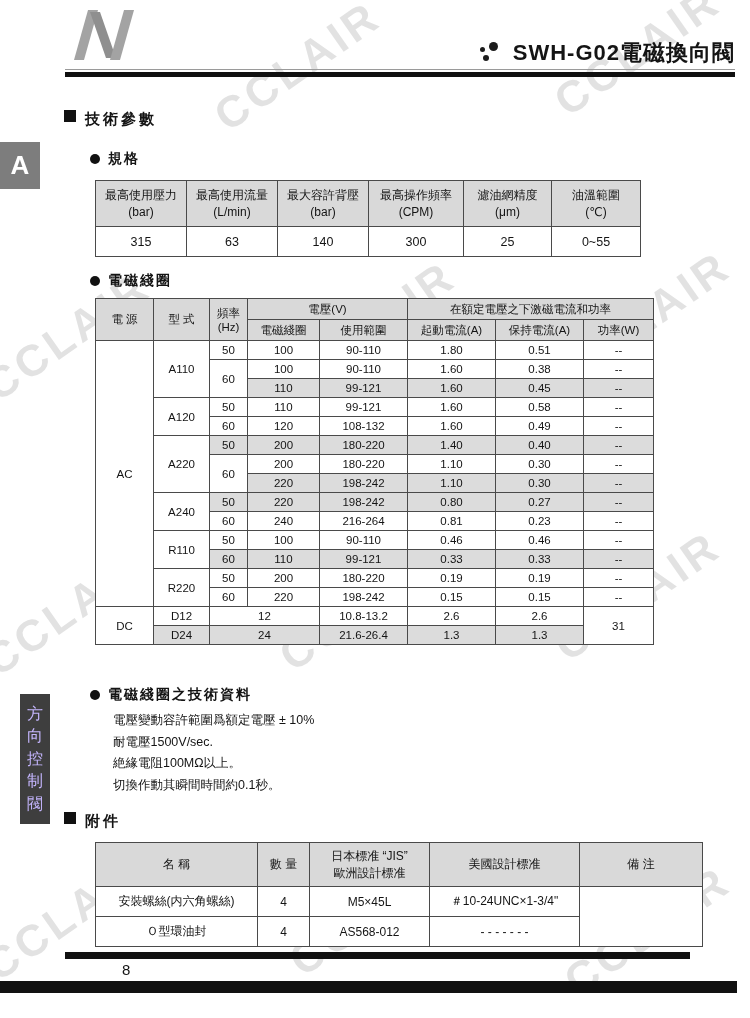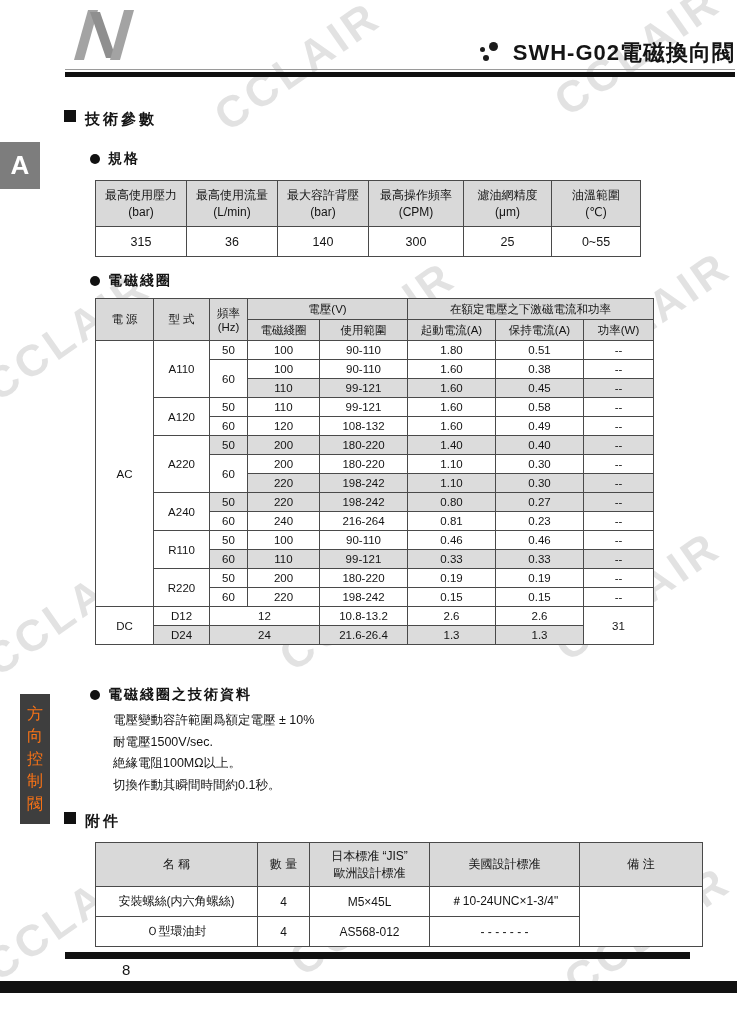--- a/index.html
+++ b/index.html
@@ -68,21 +68,21 @@
   .coil-table { position: absolute; left: 95px; top: 298px; width: 558px; font-size: 11.5px; }
   .coil-table th { height: 21px; }
   .coil-table td { height: 19px; background: #fff; }
   .coil-table tr.shade td { background: #dcdcdc; }
   .coil-table tr.shade td.m { background: #fff; }
   
   .notes { position: absolute; left: 113px; top: 710px; font-size: 12.5px; line-height: 21.5px; }
   
   .side-tab {
     position: absolute; left: 20px; top: 694px; width: 30px;
-    background: #3e3e3e; color: #f97316;
+    background: #3e3e3e; color: #c4b5fd;
     font-size: 16px; line-height: 1.4; padding: 9px 6px;
     text-align: center; word-break: break-all;
   }
   
   .acc-table { position: absolute; left: 95px; top: 842px; width: 607px; font-size: 12px; padding-left: 12px; }
   .acc-table th { height: 44px; line-height: 1.35; }
   .acc-table td { height: 30px; background: #fff; }
   
   .fbar1 { position: absolute; left: 65px; width: 625px; top: 952px; height: 7px; background: #111; }
   .page-no { position: absolute; left: 122px; top: 961px; font-size: 15px; }
@@ -158,21 +158,21 @@
 (CPM)</th>
         <th class="pre">濾油網精度
 (μm)</th>
         <th class="pre">油溫範圍
 (℃)</th>
       </tr>
     </thead>
     <tbody>
       <tr>
         <td>315</td>
-        <td>36</td>
+        <td>63</td>
         <td>140</td>
         <td>300</td>
         <td>25</td>
         <td>0~55</td>
       </tr>
     </tbody>
   </table>
 
   <div class="h-dot coil-heading">
     <span class="dot"></span>

